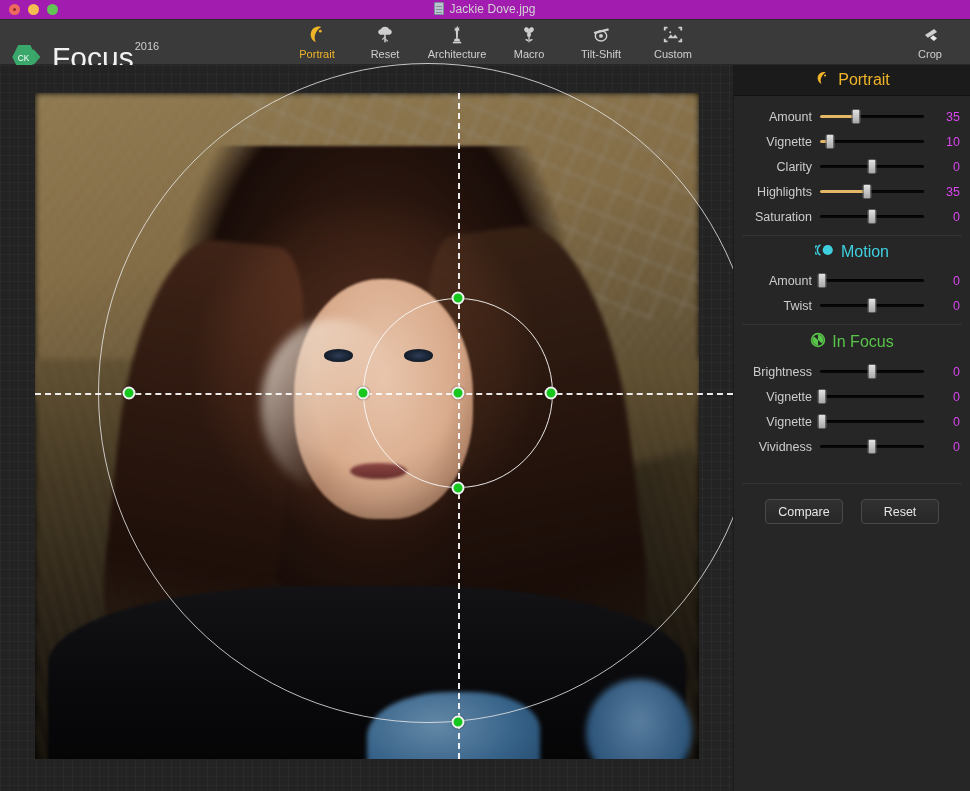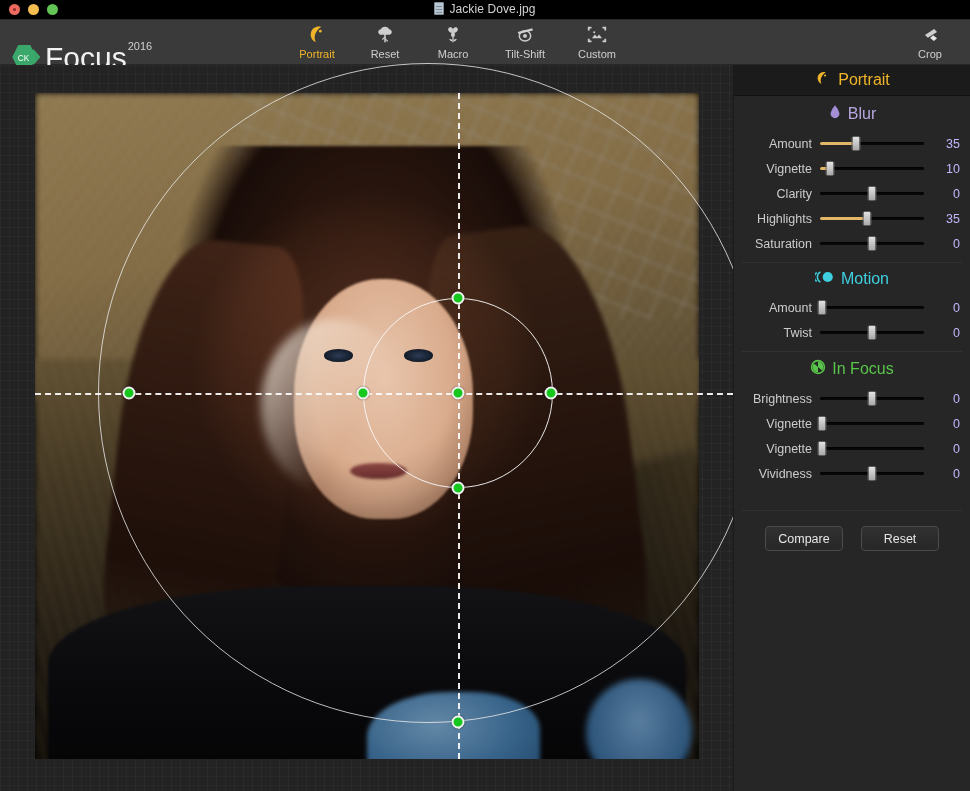--- a/index.html
+++ b/index.html
@@ -12,21 +12,21 @@
   .app {
     position: relative;
     width: 970px; height: 791px;
     background: #2b2b2b;
   }
 
   
   .titlebar {
     position: absolute; left: 0; top: 0;
     width: 970px; height: 20px;
-    background: #000000;
+    background: #a21caf;
     border-bottom: 1px solid #2a2a2a;
     display: flex; align-items: center;
   }
   .traffic { display: flex; gap: 8px; margin-left: 9px; }
   .light { width: 11px; height: 11px; border-radius: 50%; position: relative; }
   .light.close { background: #ec6a5f; }
   .light.close::after {
     content:""; position:absolute; left:4px; top:4px;
     width:3px; height:3px; border-radius:50%; background:#8d2c24;
   }
@@ -87,21 +87,21 @@
     display: flex; align-items: center;
   }
   .hexlogo {
     width: 32px; height: 32px; position: relative;
   }
   .hexlogo .hx {
     width: 30px; height: 30px;
   }
   .brandtext {
     color: #f2f2f2; font-size: 30px; font-weight: 300;
-    margin-left: 3px; line-height: 30px;
+    margin-left: 10px; line-height: 30px;
     font-family: "Liberation Sans", sans-serif;
   }
   .brandyear {
     color: #cfcfcf; font-size: 11px;
     margin-left: 1px; align-self: flex-start; margin-top: -2px;
   }
 
   
   .canvas {
     position: absolute; left: 0; top: 65px;
@@ -298,21 +298,21 @@
     background: #e3b765; border-radius: 2px;
   }
   .track .knob {
     position: absolute; width: 9px; height: 15px;
     background: linear-gradient(180deg,#e2e2e2,#a9a9a9);
     border: 1px solid #5e5e5e; border-radius: 2px;
     transform: translateX(-50%);
   }
   .row .rval {
     width: 26px; text-align: right; margin-left: 10px;
-    color: #c4b5fd; font-size: 12.5px;
+    color: #d946ef; font-size: 12.5px;
   }
   .btnrow {
     display: flex; justify-content: center; gap: 18px;
     margin-top: 18px; position: relative; padding-top: 16px;
   }
   .btnrow::before {
     content:""; position:absolute; left:8px; right:8px; top:0; height:1px;
     background:#323232;
   }
   .pbtn {
@@ -370,20 +370,29 @@
         <span class="glyph">
           <svg width="22" height="22" viewBox="0 0 24 24">
             <path d="M12 3c-2.4 0-4 1.4-4.4 2.6C5.8 5.8 4.6 7 4.6 8.6c0 1.8 1.6 3.2 3.6 3.2h7.6c2 0 3.6-1.4 3.6-3.2 0-1.6-1.2-2.8-3-3C16 4.4 14.4 3 12 3z" fill="#cfcfcf"></path>
             <rect x="11.2" y="11" width="1.6" height="9" fill="#cfcfcf"></rect>
             <path d="M12 14l-3 3M12 16l3 3" stroke="#cfcfcf" stroke-width="1.3" fill="none"></path>
           </svg>
         </span>
         <span class="tlabel">Reset</span>
       </div>
 
+      <div class="tool wide">
+        <span class="glyph">
+          <svg width="22" height="22" viewBox="0 0 24 24">
+            <path d="M12.6 2l.5 2.4 1.6-1.2-.7 2.6 1.2 1-2 .5-.4 8.7h1.9l.6 3.2H8.7l.6-3.2h1.8l-.4-8.6-2-.6 1.2-1-.7-2.6L10.8 5 12 2.6z" fill="#cfcfcf"></path>
+            <rect x="7.4" y="19.4" width="9.2" height="1.7" fill="#cfcfcf"></rect>
+          </svg>
+        </span>
+        <span class="tlabel">Architecture</span>
+      </div>
 
       <div class="tool">
         <span class="glyph">
           <svg width="22" height="22" viewBox="0 0 24 24">
             <path d="M12 5.4c-1.1-2-3.2-2.4-4.4-1.4-1.3 1-1.2 3 .4 4.4 1.3 1.1 3 1.5 4 1.6 0-1.2-.2-3-0-4.6z" fill="#cfcfcf"></path>
             <path d="M12 5.4c1.1-2 3.2-2.4 4.4-1.4 1.3 1 1.2 3-.4 4.4-1.3 1.1-3 1.5-4 1.6 0-1.2.2-3 0-4.6z" fill="#cfcfcf"></path>
             <ellipse cx="12" cy="11.6" rx="2.2" ry="2.6" fill="#cfcfcf"></ellipse>
             <path d="M11.3 13.6h1.4V20h-1.4z" fill="#cfcfcf"></path>
             <path d="M11.5 18.8c-1.8 0-3.2-1-3.6-2.3 1.9-.6 3.2.4 3.6 2.3z" fill="#cfcfcf"></path>
             <path d="M12.5 18.8c1.8 0 3.2-1 3.6-2.3-1.9-.6-3.2.4-3.6 2.3z" fill="#cfcfcf"></path>
@@ -483,28 +492,20 @@
       <span>
         <svg width="17" height="17" viewBox="0 0 24 24">
           <path d="M16.5 3.2c-4.6-1.6-9.6 1.1-11 5.7-1.3 4.4 1 9.1 5.2 10.8-1.3-2.4-1.6-5-0.9-7.6C10.8 8.4 13.3 5.2 16.5 3.2z" fill="#f0b429"></path>
           <circle cx="15.6" cy="7.8" r="1.5" fill="#f0b429"></circle>
         </svg>
       </span>
       <span class="ptitle">Portrait</span>
     </div>
 
     <div class="section">
-      <div class="sec-head">
-        <span>
-          <svg width="14" height="16" viewBox="0 0 16 20">
-            <path d="M8 1.5C8 1.5 2.5 8.3 2.5 12.2A5.5 5.5 0 0 0 13.5 12.2C13.5 8.3 8 1.5 8 1.5z" fill="#a48fd6"></path>
-          </svg>
-        </span>
-        <span class="sec-title blur">Blur</span>
-      </div>
 
       <div class="row">
         <span class="rlabel">Amount</span>
         <span class="track">
           <span class="bar"></span>
             <span class="fill" style="width:35%"></span>
             <span class="knob" style="left:35%"></span>
         </span>
         <span class="rval">35</span>
       </div>

